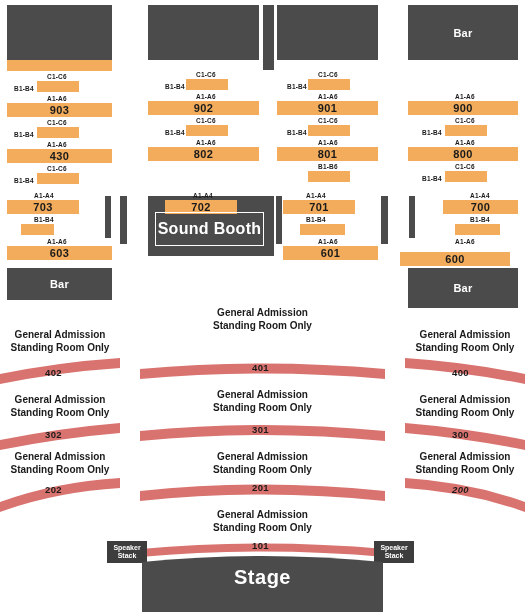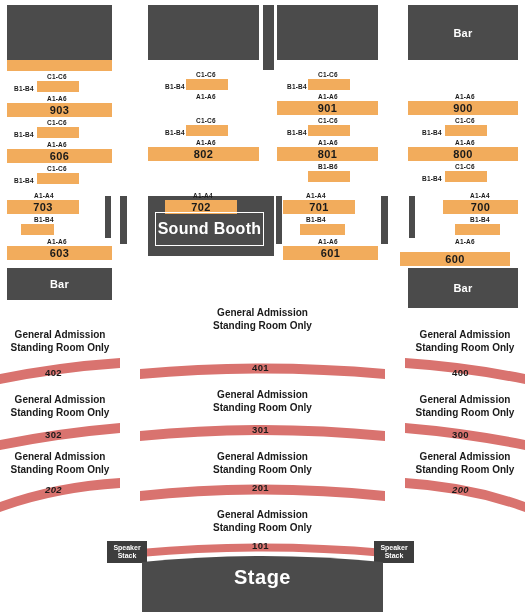--- a/index.html
+++ b/index.html
@@ -79,21 +79,21 @@
   <div class="blk orange" style="left:7px;top:103px;width:105px;height:14px;">
     <div class="sec-num">903</div>
   </div>
 
   <div class="row-lab" style="left:47px;top:119px;">C1-C6</div>
   <div class="row-lab" style="left:14px;top:131px;">B1-B4</div>
   <div class="blk orange" style="left:37px;top:127px;width:42px;height:11px;"></div>
 
   <div class="row-lab" style="left:47px;top:141px;">A1-A6</div>
   <div class="blk orange" style="left:7px;top:149px;width:105px;height:14px;">
-    <div class="sec-num">606</div>
+    <div class="sec-num">430</div>
   </div>
 
   <div class="row-lab" style="left:47px;top:165px;">C1-C6</div>
   <div class="row-lab" style="left:14px;top:177px;">B1-B4</div>
   <div class="blk orange" style="left:37px;top:173px;width:42px;height:11px;"></div>
 
   <div class="blk dark" style="left:105px;top:196px;width:6px;height:42px;"></div>
   <div class="blk dark" style="left:120px;top:196px;width:7px;height:48px;"></div>
 
   <div class="row-lab" style="left:34px;top:192px;">A1-A4</div>
@@ -111,20 +111,23 @@
 
   <div class="blk dark" style="left:7px;top:268px;width:105px;height:32px;">
     <div class="bar-label">Bar</div>
   </div>
 
   <div class="row-lab" style="left:196px;top:71px;">C1-C6</div>
   <div class="row-lab" style="left:165px;top:83px;">B1-B4</div>
   <div class="blk orange" style="left:186px;top:79px;width:42px;height:11px;"></div>
 
   <div class="row-lab" style="left:196px;top:93px;">A1-A6</div>
+  <div class="blk orange" style="left:148px;top:101px;width:111px;height:14px;">
+    <div class="sec-num">902</div>
+  </div>
 
   <div class="row-lab" style="left:196px;top:117px;">C1-C6</div>
   <div class="row-lab" style="left:165px;top:129px;">B1-B4</div>
   <div class="blk orange" style="left:186px;top:125px;width:42px;height:11px;"></div>
 
   <div class="row-lab" style="left:196px;top:139px;">A1-A6</div>
   <div class="blk orange" style="left:148px;top:147px;width:111px;height:14px;">
     <div class="sec-num">802</div>
   </div>
 
@@ -275,21 +278,21 @@
       <path d="M0,17 Q60,5 120,0 L120,10 Q60,15 0,27 Z" fill="#d9736f"></path>
     </svg>
   </div>
   <div class="curve-num" style="left:45px;top:429px;">302</div>
 
   <div class="curve" style="left:0px;top:478px;width:120px;height:30px;">
     <svg width="120" height="30" viewBox="0 0 120 30">
       <path d="M0,24 Q55,4 120,0 L120,10 Q55,14 0,34 Z" fill="#d9736f"></path>
     </svg>
   </div>
-  <div class="curve-num" style="left:45px;top:484px;font-style:italic;">202</div>
+  <div class="curve-num" style="left:45px;top:484px;">202</div>
 
   <div class="curve" style="left:140px;top:360px;width:245px;height:20px;">
     <svg width="245" height="20" viewBox="0 0 245 20">
       <path d="M0,9 Q122,-2 245,9 L245,19 Q122,8 0,19 Z" fill="#d9736f"></path>
     </svg>
   </div>
   <div class="curve-num" style="left:252px;top:362px;">401</div>
 
   <div class="curve" style="left:140px;top:421px;width:245px;height:22px;">
     <svg width="245" height="22" viewBox="0 0 245 22">

